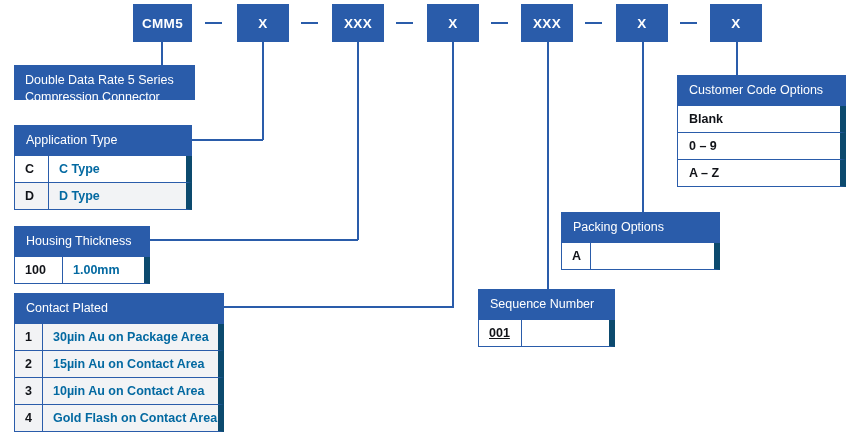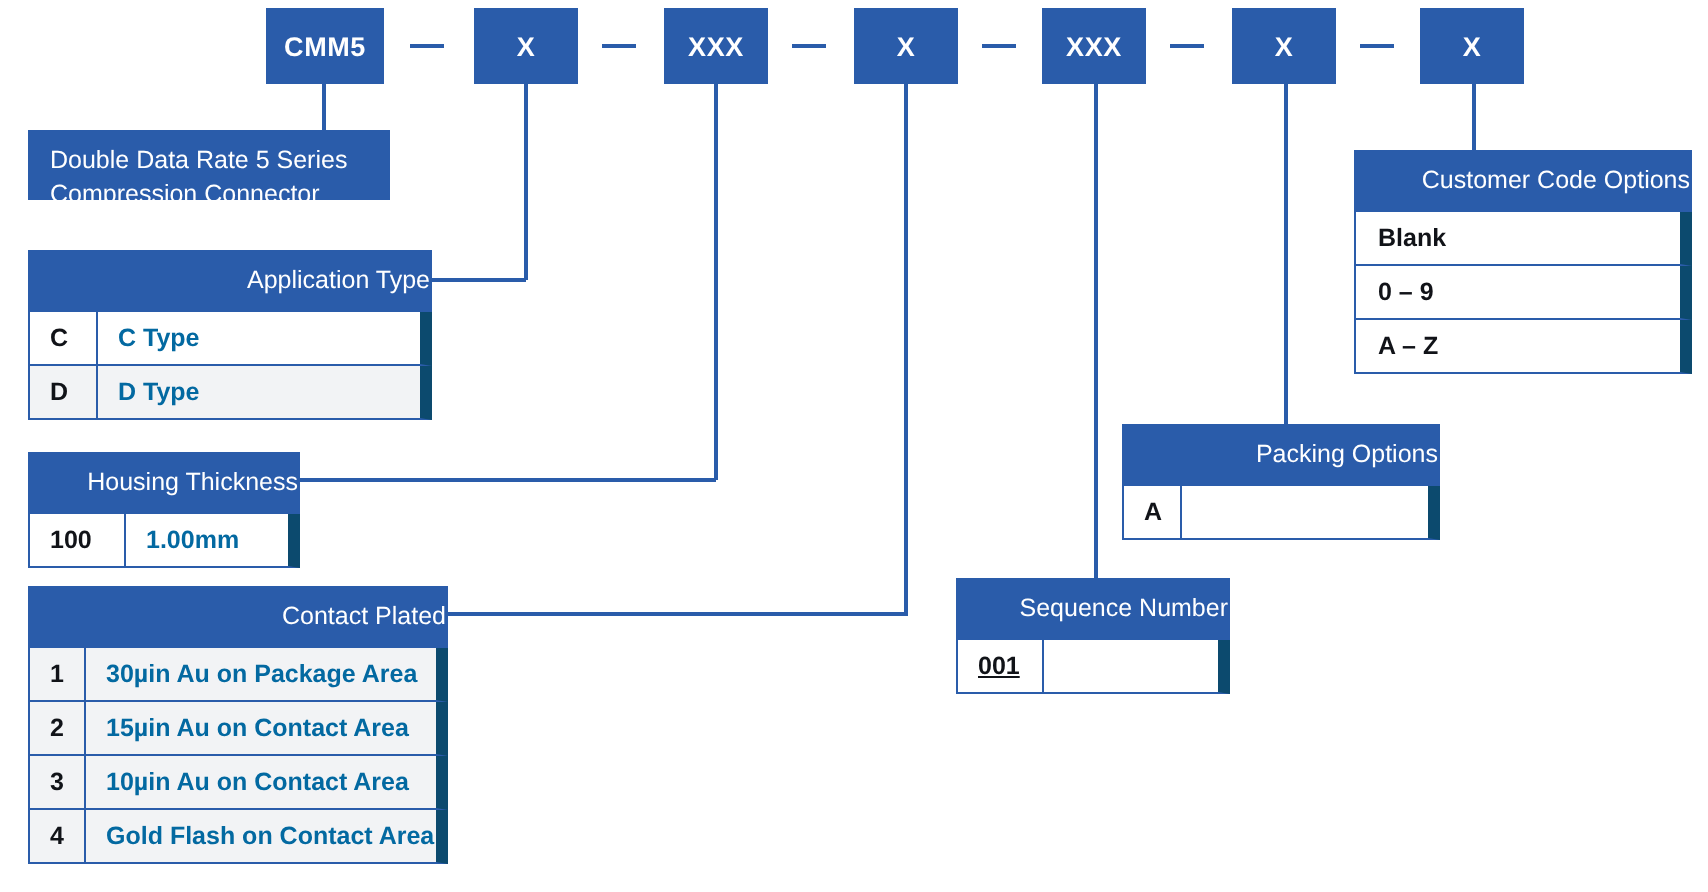--- a/index.html
+++ b/index.html
@@ -67,21 +67,20 @@
     box-sizing: border-box;
   }
   .tbl-head {
     background: #2a5caa;
     color: #ffffff;
     font-size: 12.5px;
     line-height: 1;
     padding: 8px 0 8px 11px;
     box-sizing: border-box;
     border: 1px solid #2a5caa;
-    text-align: right;
   }
   .tbl-row {
     display: flex;
     box-sizing: border-box;
     border-left: 1px solid #2a5caa;
     border-right: 6px solid #0c4a6e;
     border-bottom: 1px solid #2a5caa;
     background: #ffffff;
   }
   .tbl-row.alt { background: #f2f3f5; }
@@ -157,21 +156,21 @@
 
   <div class="vline" style="left:642px; top:42px; height:170px;"></div>
 
   <div class="vline" style="left:736px; top:42px; height:33px;"></div>
 
   <div class="blue-block" style="left:14px; top:65px; width:181px; height:35px;">
     <div>Double Data Rate 5 Series</div>
     <div>Compression Connector</div>
   </div>
 
-  <div class="tbl" style="left:14px; top:125px; width:202px;">
+  <div class="tbl" style="left:14px; top:125px; width:178px;">
     <div class="tbl-head">Application Type</div>
     <div class="tbl-row">
       <div class="cell-key" style="width:34px;">C</div>
       <div class="cell-val">C Type</div>
     </div>
     <div class="tbl-row alt">
       <div class="cell-key" style="width:34px;">D</div>
       <div class="cell-val">D Type</div>
     </div>
   </div>

